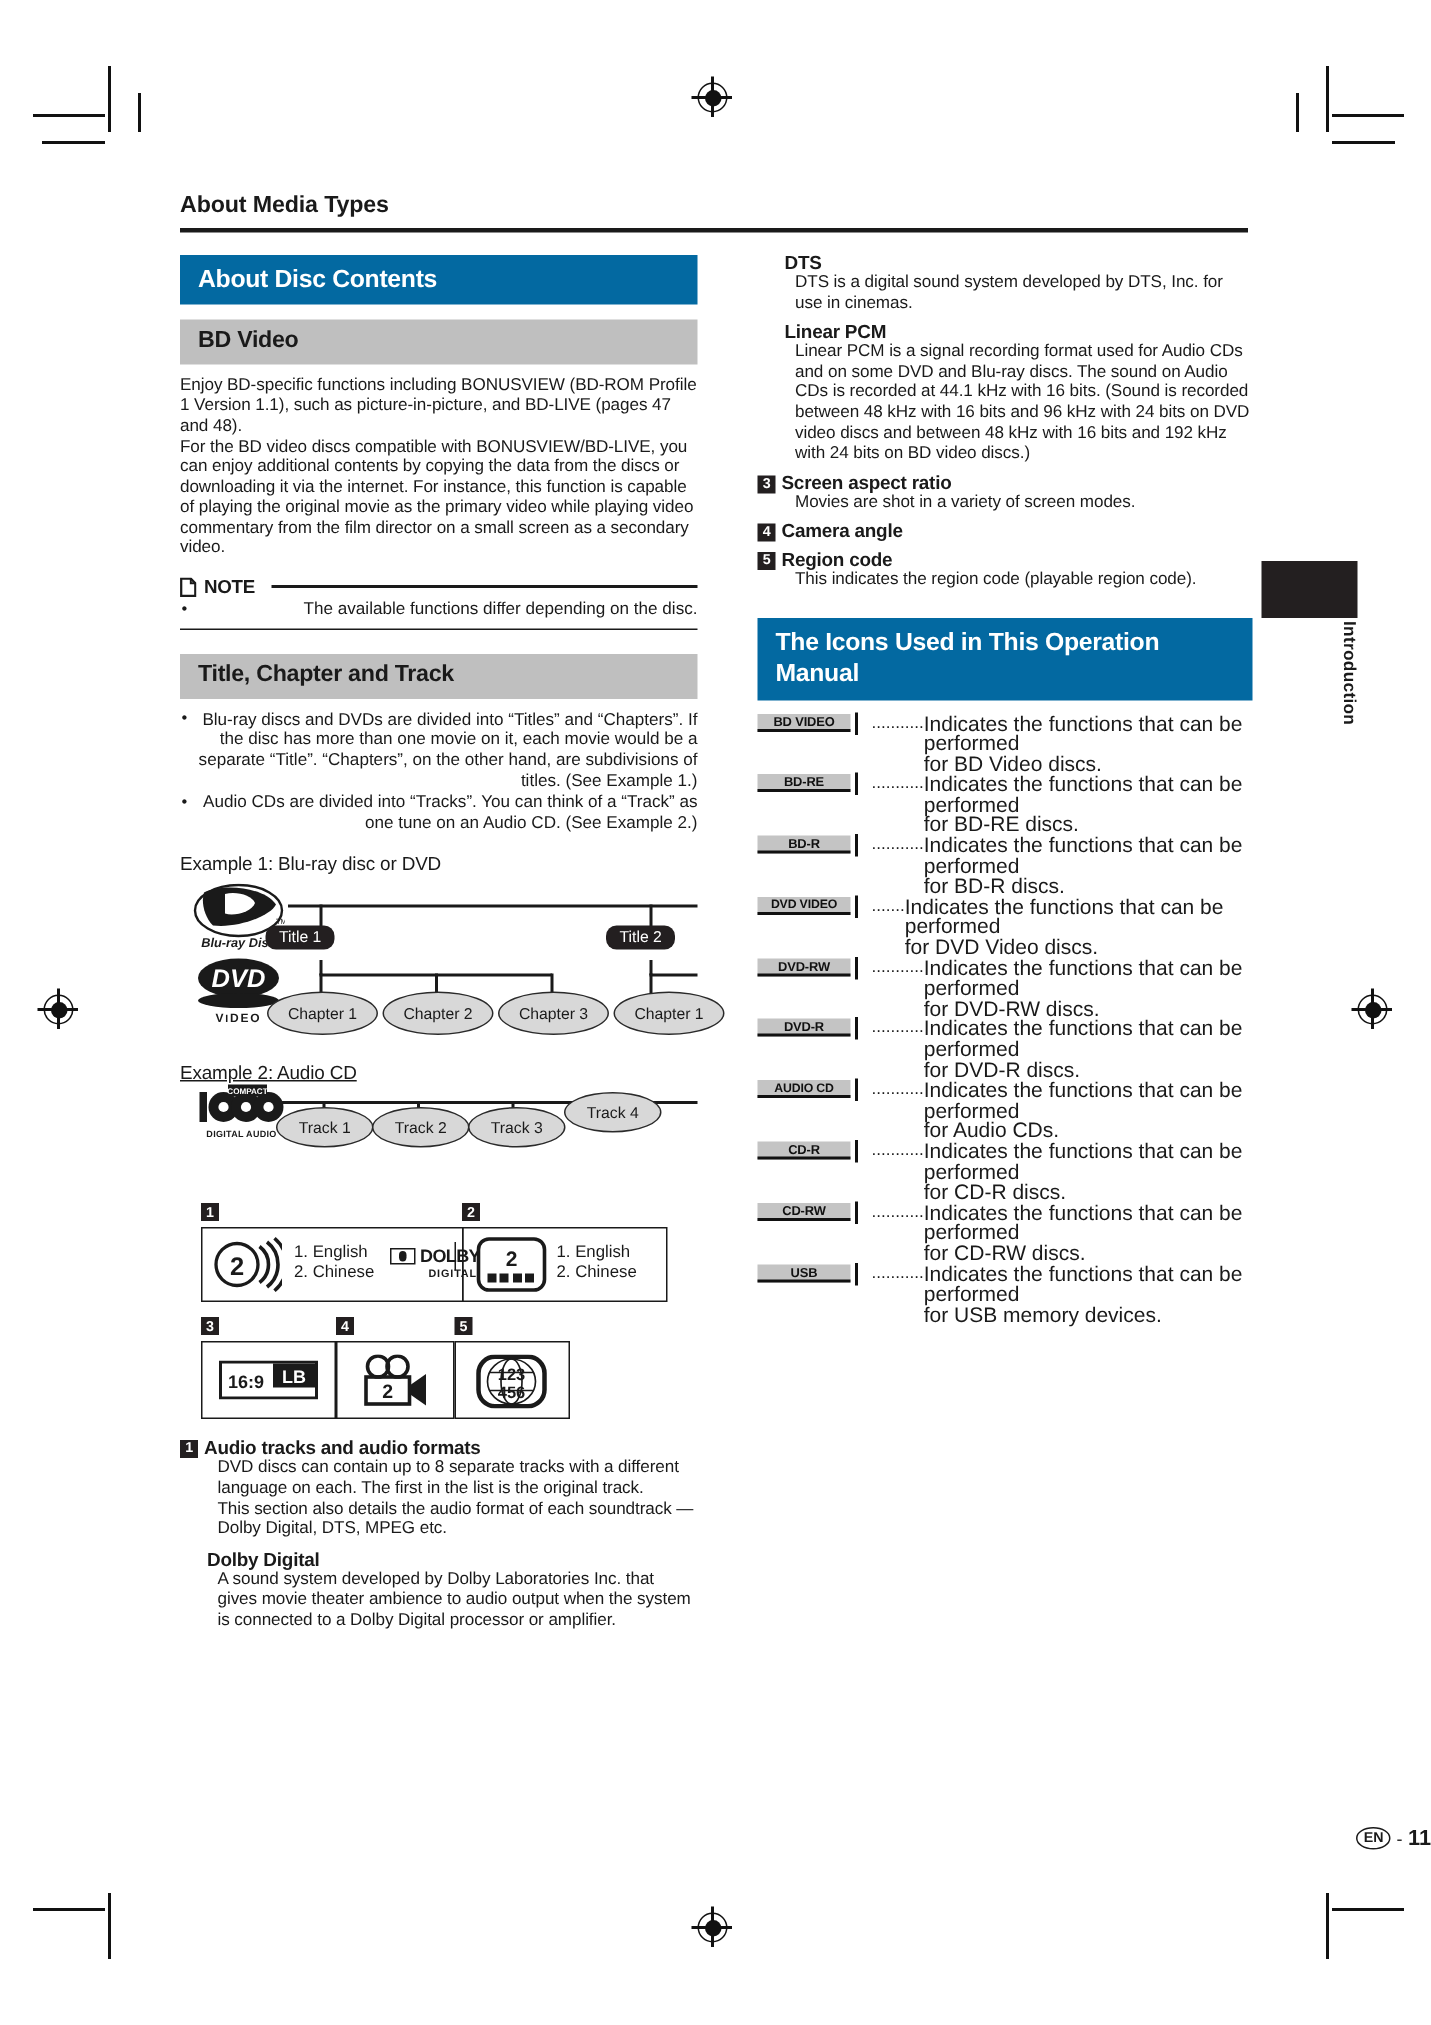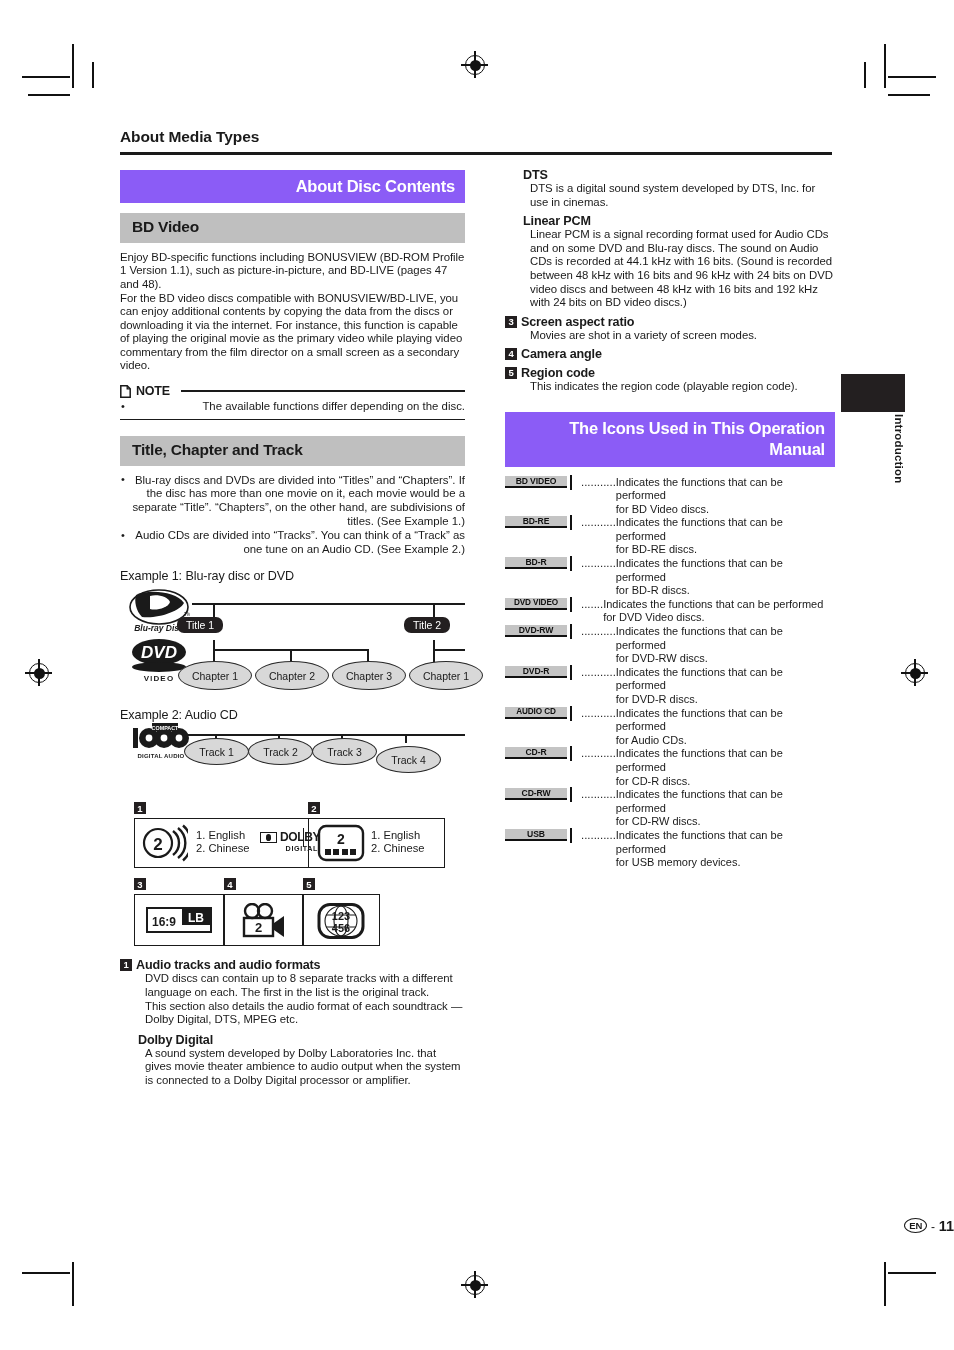--- a/index.html
+++ b/index.html
@@ -39,23 +39,23 @@
   }
   .head-rule {
     position:absolute; left:120px; top:152px; width:712px; height:3px; background:#1a1a1a;
   }
 
   .col-left  { position:absolute; left:120px; top:170px; width:345px; }
   .col-right { position:absolute; left:505px; top:168px; width:330px; }
 
   
   .bar-black {
-    background:#8b5cf6; color:#fff; font-weight:bold;
+    background:#0369a1; color:#fff; font-weight:bold;
     font-size:16.5px; line-height:1.22;
-    padding:6px 10px 7px 12px; letter-spacing:-0.2px;text-align:right;
+    padding:6px 10px 7px 12px; letter-spacing:-0.2px;
   }
   .bar-gray {
     background:#bfbfbf; color:#1a1a1a; font-weight:bold;
     font-size:15.5px; line-height:1.2;
     padding:5px 10px 6px 12px; letter-spacing:-0.2px;
   }
 
   p.body, .body {
     font-size:11.4px; line-height:13.6px; margin:0; letter-spacing:-0.05px;
     text-align:left;
@@ -145,21 +145,21 @@
     position:absolute; left:0; top:0; height:12px; width:62px;
     background:#c4c4c4; color:#111;
     border-bottom:2.2px solid #111;
     box-sizing:border-box;
     display:flex; align-items:center; justify-content:center;
     font-size:8.6px; font-weight:bold; letter-spacing:-0.1px;
   }
   .badge-bar { position:absolute; left:65px; top:-1px; width:1.6px; height:15px; background:#111; }
   .dots { flex:0 0 auto; font-size:11.4px; line-height:13.6px; letter-spacing:0px; color:#1a1a1a;
           white-space:nowrap; overflow:hidden; }
-  .legend-text { flex:1 1 auto; font-size:11px; line-height:13.6px; }
+  .legend-text { flex:1 1 auto; font-size:14px; line-height:13.6px; }
   .legend-text .l2 { display:block; padding-left:0px; }
 
   
   .tab-black {
     position:absolute; left:841px; top:374px; width:64px; height:38px; background:#231f20;
   }
   .tab-label {
     position:absolute; left:841px; top:414px; width:64px;
     font-size:11.5px; font-weight:bold; color:#1a1a1a;
     writing-mode:vertical-rl; text-orientation:mixed;
@@ -296,21 +296,21 @@
       <div class="ln" style="left:313px;top:53px;width:1.5px;height:10px;"></div>
       <div class="ln" style="left:313px;top:62px;width:32px;height:1.5px;"></div>
       <div class="ln" style="left:313px;top:62px;width:1.5px;height:18px;"></div>
 
       <div class="node-chapter" style="left:58px;top:74px;width:72px;height:27px;">Chapter 1</div>
       <div class="node-chapter" style="left:135px;top:74px;width:72px;height:27px;">Chapter 2</div>
       <div class="node-chapter" style="left:212px;top:74px;width:72px;height:27px;">Chapter 3</div>
       <div class="node-chapter" style="left:289px;top:74px;width:72px;height:27px;">Chapter 1</div>
     </div>
 
-    <div class="example-cap" style="margin-top:11px;">Example 2: Audio CD</div>
+    <div class="example-cap" style="margin-top:11px;text-decoration:underline;">Example 2: Audio CD</div>
 
     <div class="diagram" style="height:40px;">
       <div class="logo-cd" style="left:10px;top:-4px;">
         <svg width="62" height="40" viewBox="0 0 62 40">
           <rect x="3" y="6" width="5" height="20" fill="#1a1a1a"></rect>
           <circle cx="19" cy="16" r="10" fill="#1a1a1a"></circle>
             <circle cx="19" cy="16" r="3.4" fill="#fff"></circle>
           <circle cx="34" cy="16" r="10" fill="#1a1a1a"></circle>
             <circle cx="34" cy="16" r="3.4" fill="#fff"></circle>
           <circle cx="49" cy="16" r="10" fill="#1a1a1a"></circle>
@@ -321,21 +321,21 @@
         </svg>
       </div>
       <div class="ln" style="left:64px;top:8px;width:281px;height:2px;"></div>
       <div class="ln" style="left:95px;top:8px;width:1.5px;height:9px;"></div>
       <div class="ln" style="left:158px;top:8px;width:1.5px;height:9px;"></div>
       <div class="ln" style="left:221px;top:8px;width:1.5px;height:9px;"></div>
       <div class="ln" style="left:285px;top:8px;width:1.5px;height:9px;"></div>
       <div class="node-chapter" style="left:64px;top:12px;width:63px;height:25px;">Track 1</div>
       <div class="node-chapter" style="left:128px;top:12px;width:63px;height:25px;">Track 2</div>
       <div class="node-chapter" style="left:192px;top:12px;width:63px;height:25px;">Track 3</div>
-      <div class="node-chapter" style="left:256px;top:20px;width:63px;height:25px;">Track 4</div>
+      <div class="node-chapter" style="left:256px;top:2px;width:63px;height:25px;">Track 4</div>
     </div>
 
     <div class="gap16"></div>
 
     <div class="gap8"></div>
 
     <div class="boxrow" style="height:72px;margin-top:12px;">
       <div class="numtag" style="left:14px;top:0px;">1</div>
       <div class="numtag" style="left:188px;top:0px;">2</div>
 

